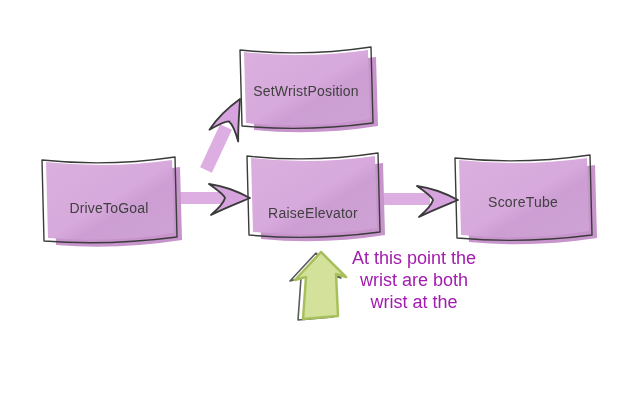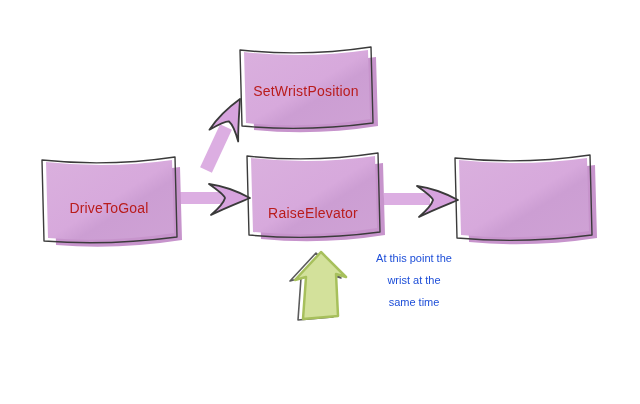--- a/index.html
+++ b/index.html
@@ -7,31 +7,31 @@
     position:relative;
     width:640px;height:404px;
     background:#ffffff;
     font-family:"Liberation Sans",sans-serif;
     overflow:hidden;
   }
   .canvas svg{position:absolute;left:0;top:0;}
   .node-label{
     position:absolute;
     display:flex;align-items:center;justify-content:center;
-    font-size:14px;color:#b91c1c;
+    font-size:14px;color:#404040;
     letter-spacing:0.2px;
     pointer-events:none;
     white-space:nowrap;
   }
   .annotation{
     position:absolute;
     left:332px;top:247px;width:164px;
     text-align:center;
-    font-size:11px;line-height:22px;
-    color:#1d4ed8;
+    font-size:18px;line-height:22px;
+    color:#a21caf;
   }
   .node-body{fill:url(#boxGrad);}
   .node-shadow{fill:#c794cc;}
   .node-outline-sketch{fill:none;stroke:#3b3b3b;stroke-width:1.4;stroke-linejoin:round;}
   .edge-shaft{fill:#dcaee2;}
   .edge-head{fill:#d7a3de;stroke:#3a3a3a;stroke-width:1.8;stroke-linejoin:round;}
   .green-body{fill:#d3e19b;stroke:#a7c05c;stroke-width:2.5;stroke-linejoin:round;}
   .green-sketch{fill:none;stroke:#5c5c5c;stroke-width:1.6;stroke-linejoin:round;}
 </style>
 </head>
@@ -93,20 +93,21 @@
       <path class="green-body" d="M321,252 L346,277 L336,274 L338,316 L303,319 L306,277 L295,280 Z"></path>
     </g>
   </svg>
 
   <div class="node-label" style="left:46px;top:171px;width:126px;height:74px;">DriveToGoal</div>
 
   <div class="node-label" style="left:244px;top:55px;width:124px;height:72px;">SetWristPosition</div>
 
   <div class="node-label" style="left:251px;top:160px;width:124px;height:74px;margin-top:16px;">RaiseElevator</div>
 
+  <div class="node-label" style="left:459px;top:165px;width:128px;height:74px;">ScoreTube</div>
 
   <div class="annotation">
     <div>At this point the</div>
+    <div>wrist are both</div>
     <div>wrist at the</div>
-    <div>same time</div>
   </div>
 
 </div>
 
 </body></html>

